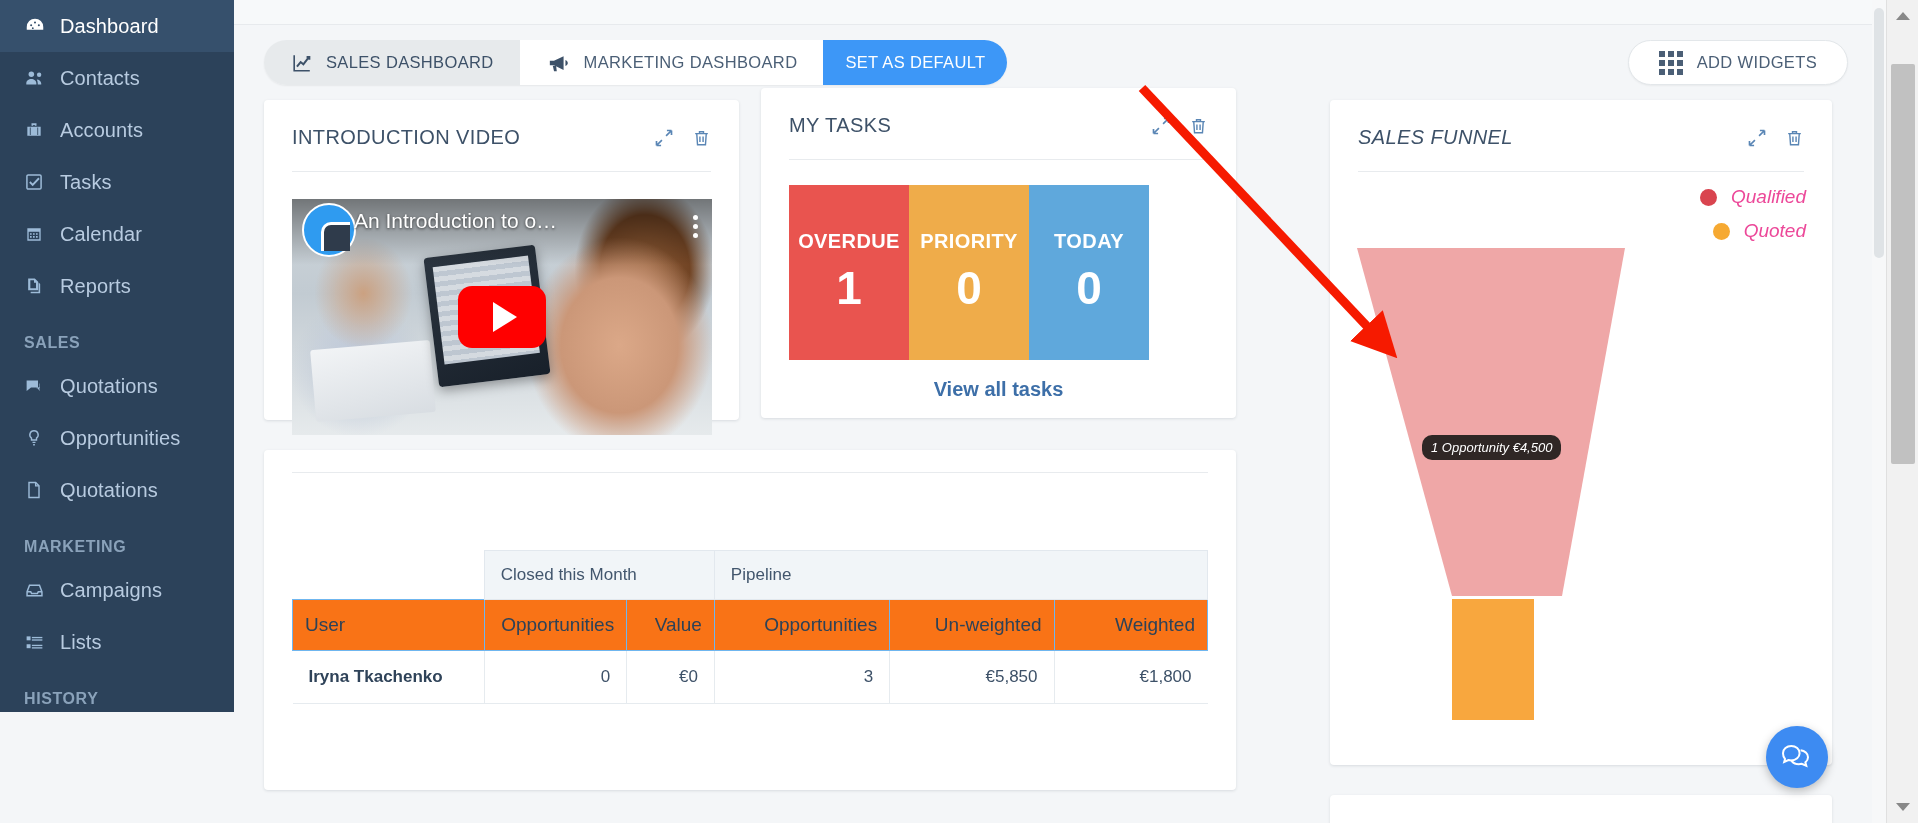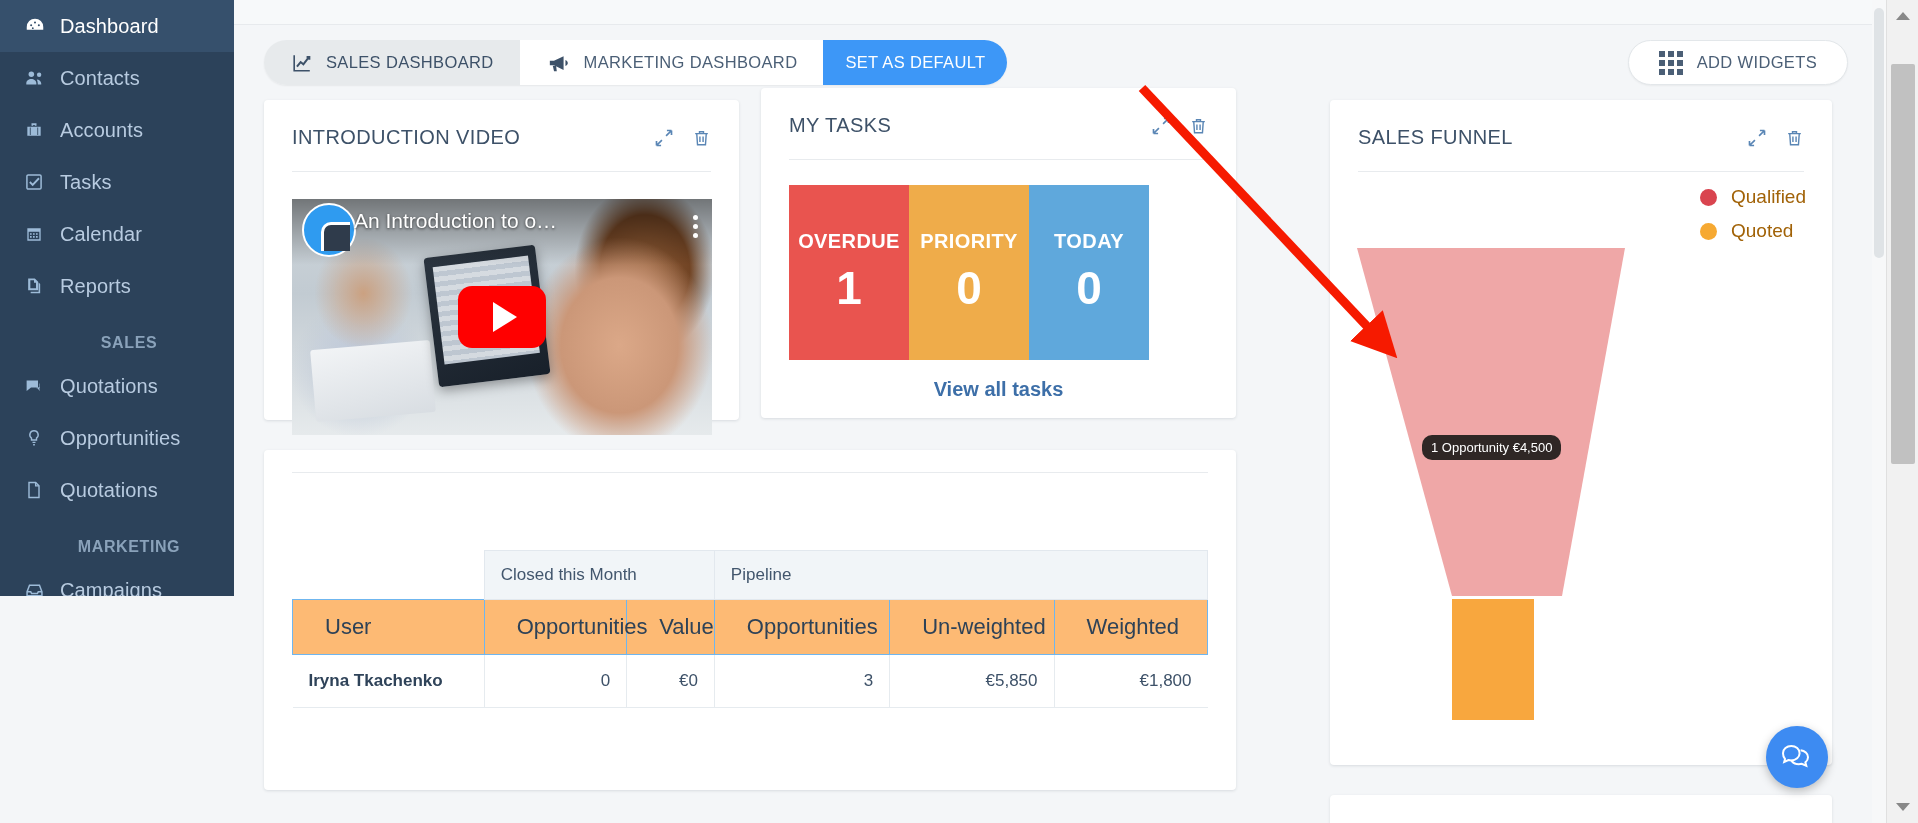--- a/index.html
+++ b/index.html
@@ -7,21 +7,21 @@
     width: 1918px; height: 823px;
     overflow: hidden;
     font-family: "Liberation Sans", sans-serif;
     background: #f4f6f8;
   }
   #root { position: relative; width: 1918px; height: 823px; }
 
   
   .sidebar {
     position: absolute; left: 0; top: 0;
-    width: 234px; height: 596px;
+    width: 234px; height: 712px;
     background: #2c425a;
     overflow: hidden;
   }
   .nav-item {
     display: flex; align-items: center;
     height: 52px; padding-left: 24px;
     color: #b8cbe0; font-size: 20px;
     cursor: pointer;
     letter-spacing: .1px;
   }
@@ -30,21 +30,20 @@
     width: 36px; flex: 0 0 36px;
     display: flex; align-items: center; justify-content: flex-start;
     color: #9dbbd8; font-size: 19px;
   }
   .nav-item.active .ico { color:#ffffff; }
   .nav-item .lbl { white-space: nowrap; }
   .nav-group {
     color: #8aa2ba; font-size: 16px; font-weight: bold;
     letter-spacing: .6px;
     padding: 22px 0 8px 24px;
-    text-align: center;
   }
   .sb-ico svg { display:block; }
 
   
   .main {
     position: absolute; left: 234px; top: 0;
     width: 1652px; height: 823px;
     background: #f4f6f8;
     overflow: hidden;
   }
@@ -208,45 +207,45 @@
     text-align: center;
     color: #3d6fa8; font-size: 20px; font-weight: bold;
     cursor: pointer;
   }
 
   
   .funnel-box { position: absolute; left: 22px; top: 100px; width: 300px; height: 520px; }
   .legend { position: absolute; right: 26px; top: 80px; }
   .legend-row {
     display: flex; align-items: center; gap: 14px;
-    height: 34px; color: #a16207; font-size: 19px;
+    height: 34px; color: #ec4899; font-size: 19px; justify-content: flex-end;
   }
   .legend-dot { width: 17px; height: 17px; border-radius: 50%; display:block; }
   .funnel-tip {
     position: absolute;
     background: #2f2725; color: #fff;
     font-size: 13px; padding: 5px 9px; border-radius: 4px;
     white-space: nowrap;
   }
 
   
   .tbl { position: absolute; left: 28px; top: 100px; right: 28px; }
   table { border-collapse: collapse; width: 100%; table-layout: fixed; }
   th, td { font-weight: normal; font-size: 17px; color: #3d5168; }
   .grp-cell {
     background: #f1f5f8; border: 1px solid #e2e8ee;
     padding: 14px 16px; text-align: left; height: 48px;
     font-size: 17px; color: #42566d;
   }
   .grp-blank { background: transparent; border: none; }
   .hdr-cell {
-    background: #fdba74; color: #2e4257;
-    padding: 14px 32px; height: 48px;
+    background: #f97316; color: #2e4257;
+    padding: 14px 12px; height: 48px;
     text-align: right; border: 1px solid #6fb6ef;
-    font-size: 22px; white-space: nowrap;
+    font-size: 19px; white-space: nowrap;
   }
   .hdr-cell.left { text-align: left; }
   .body-cell {
     padding: 16px; height: 52px;
     border: 1px solid #e6ebef; border-top: none;
     text-align: right; font-size: 17px;
   }
   .body-cell.left { text-align: left; font-weight: bold; color: #2f4359; }
   .no-side { border-left: none; border-right: none; }
 
@@ -525,21 +524,21 @@
           <span class="t-val">0</span>
         </div>
         <div class="tile" style="background:#5fa8dc">
           <span class="t-lbl">TODAY</span>
           <span class="t-val">0</span>
         </div>
       </div>
       <div class="viewall">View all tasks</div>
     </div>
 
-    <div class="card" style="left:1096px; top:100px; width:502px; height:665px;">
+    <div class="card" style="left:1096px; top:100px; width:502px; height:665px;font-style:italic;">
       <div class="card-head">
         <div class="card-title">SALES FUNNEL</div>
         <div class="card-tools">
           <span class="tool-btn">
             <svg width="20" height="20" viewBox="0 0 24 24" fill="none" stroke="#5a86b5" stroke-width="2">
                 <path d="M14.5 9.5L21 3m0 0h-5.5M21 3v5.5"></path>
                 <path d="M9.5 14.5L3 21m0 0h5.5M3 21v-5.5"></path>
               </svg>
           </span>
           <span class="tool-btn">

